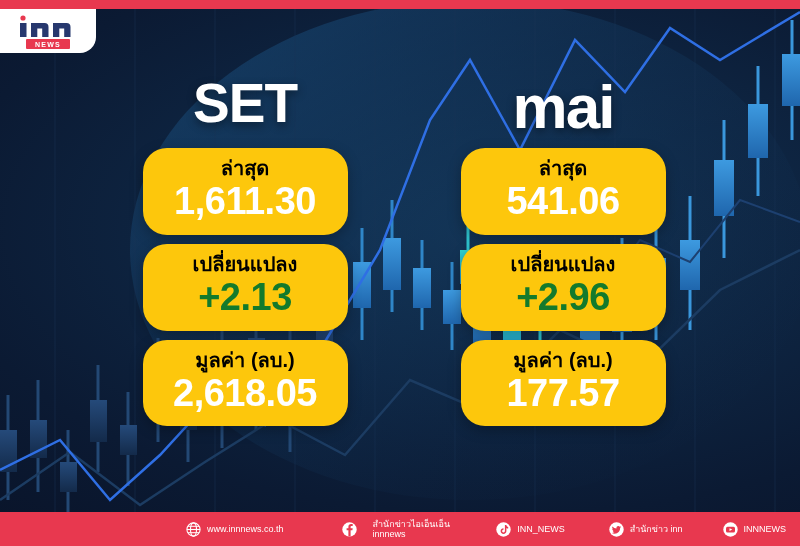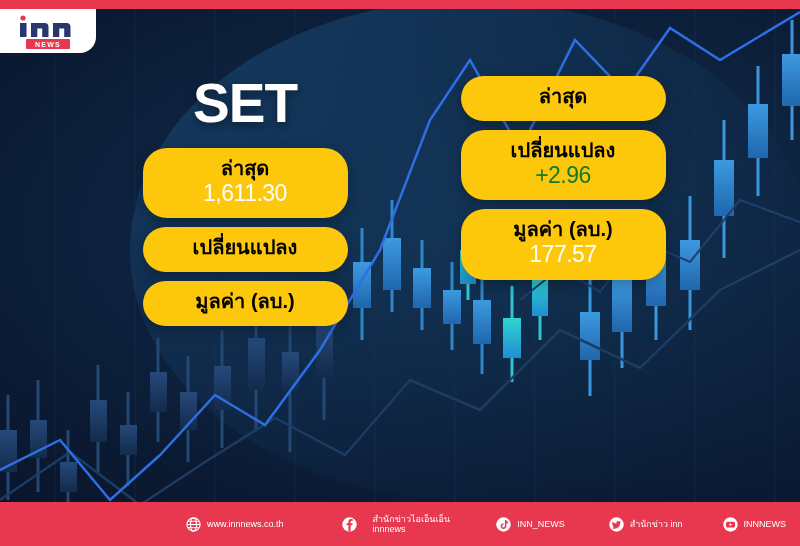--- a/index.html
+++ b/index.html
@@ -47,28 +47,28 @@
   .card{
     width:205px;background:#fdc70c;border-radius:24px;
     padding:9px 8px 12px;margin-bottom:9px;text-align:center;
     box-shadow:0 4px 14px rgba(0,0,0,.28);
   }
   .card-label{
     display:block;color:#000000;font-size:20px;font-weight:bold;line-height:1.15;
     margin-bottom:1px;
   }
   .card-value{
-    display:block;color:#ffffff;font-size:23px;font-weight:normal;line-height:1.1;
+    display:block;color:#ffffff;font-size:38px;font-weight:bold;line-height:1.1;
     letter-spacing:-0.5px;
   }
   .card-value.pos{color:#137a2c;}
 
   
   .footer{
-    position:absolute;left:0;bottom:0;width:800px;height:44px;background:#e8384f;
+    position:absolute;left:0;bottom:0;width:800px;height:34px;background:#e8384f;
     display:flex;align-items:center;z-index:8;
   }
   .f-item{display:flex;align-items:center;color:#ffffff;margin-right:0;}
   .f-ic{width:15px;height:15px;margin-right:6px;flex:0 0 auto;}
   .f-ic svg{display:block;}
   .f-txt{font-size:9px;line-height:1.15;white-space:nowrap;}
   .f-txt .l2{display:block;}
   .f-i1{margin-left:186px;}
   .f-i2{margin-left:58px;gap:10px;}
   .f-i3{margin-left:46px;text-align:center;}
@@ -204,31 +204,35 @@
   <div class="col col-set">
     <div class="index-name">SET</div>
 
     <div class="card">
       <span class="card-label">ล่าสุด</span>
       <span class="card-value">1,611.30</span>
     </div>
 
     <div class="card">
       <span class="card-label">เปลี่ยนแปลง</span>
+      <span class="card-value pos">+2.13</span>
     </div>
 
     <div class="card">
       <span class="card-label">มูลค่า (ลบ.)</span>
+      <span class="card-value">2,618.05</span>
     </div>
   </div>
 
   <div class="col col-mai">
+    <div class="index-name lower">mai</div>
 
     <div class="card">
       <span class="card-label">ล่าสุด</span>
+      <span class="card-value">541.06</span>
     </div>
 
     <div class="card">
       <span class="card-label">เปลี่ยนแปลง</span>
       <span class="card-value pos">+2.96</span>
     </div>
 
     <div class="card">
       <span class="card-label">มูลค่า (ลบ.)</span>
       <span class="card-value">177.57</span>

